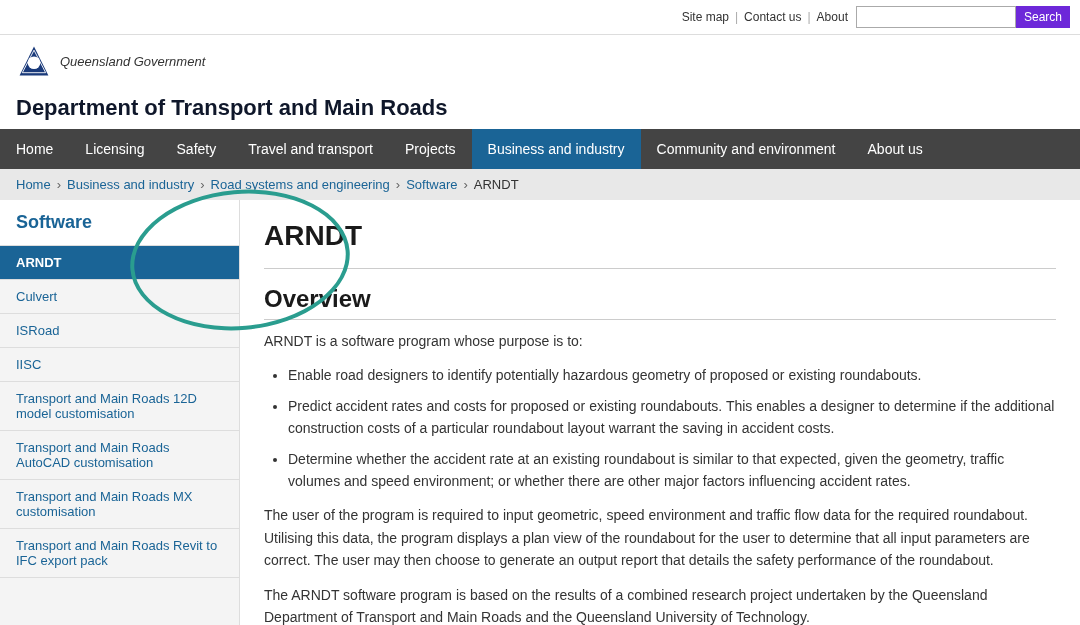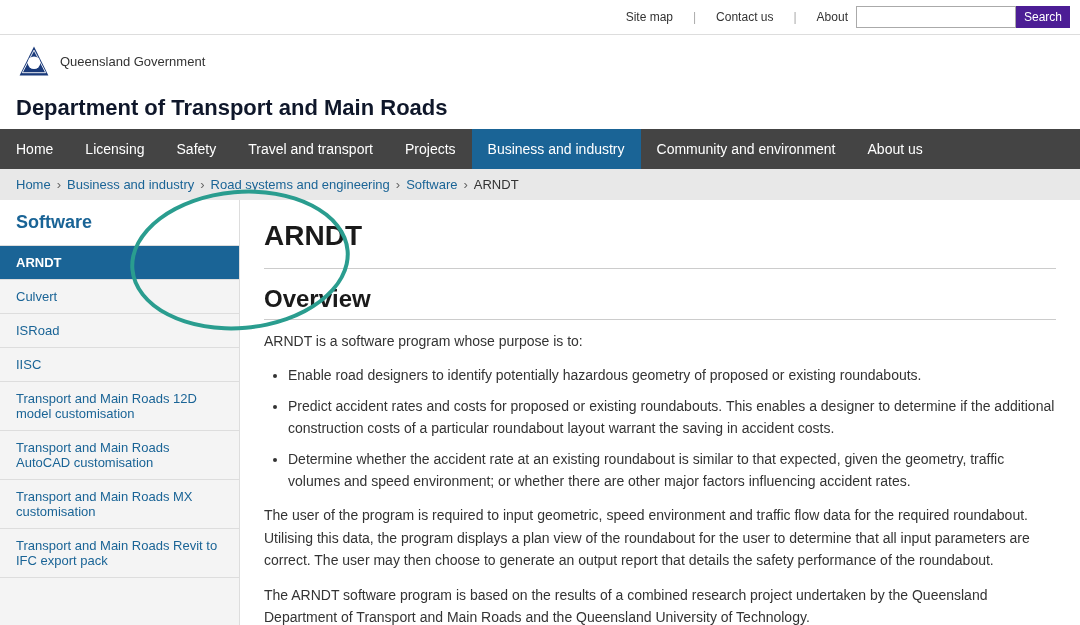--- a/index.html
+++ b/index.html
@@ -9,46 +9,47 @@
     .top-bar {
       background: #fff;
       display: flex;
       justify-content: flex-end;
       align-items: center;
       padding: 6px 10px;
       border-bottom: 1px solid #ddd;
       font-size: 12px;
       gap: 8px;
     }
-    .top-bar-links { display: flex; align-items: center; gap: 20px; }
+    .top-bar-links { display: flex; align-items: center; gap: 6px; }
     .top-bar a { color: #333; text-decoration: none; font-size: 12px; }
     .top-bar .separator { color: #aaa; }
     .search-box { display: flex; align-items: center; }
     .search-box input {
       border: 1px solid #aaa;
       padding: 3px 6px;
       font-size: 12px;
       width: 160px;
     }
     .search-box button {
-      background: #4c1d95;
+      background: #6d28d9;
       color: #fff;
       border: none;
       padding: 4px 8px;
       font-size: 12px;
       cursor: pointer;
     }
 
     
     .site-header {
       background: #fff;
       padding: 8px 16px;
       display: flex;
       align-items: flex-end;
       gap: 16px;
+      font-style: italic;
     }
     .qld-logo {
       display: flex;
       align-items: center;
       gap: 8px;
     }
     .qld-logo .logo-icon {
       width: 36px;
       height: 36px;
     }

